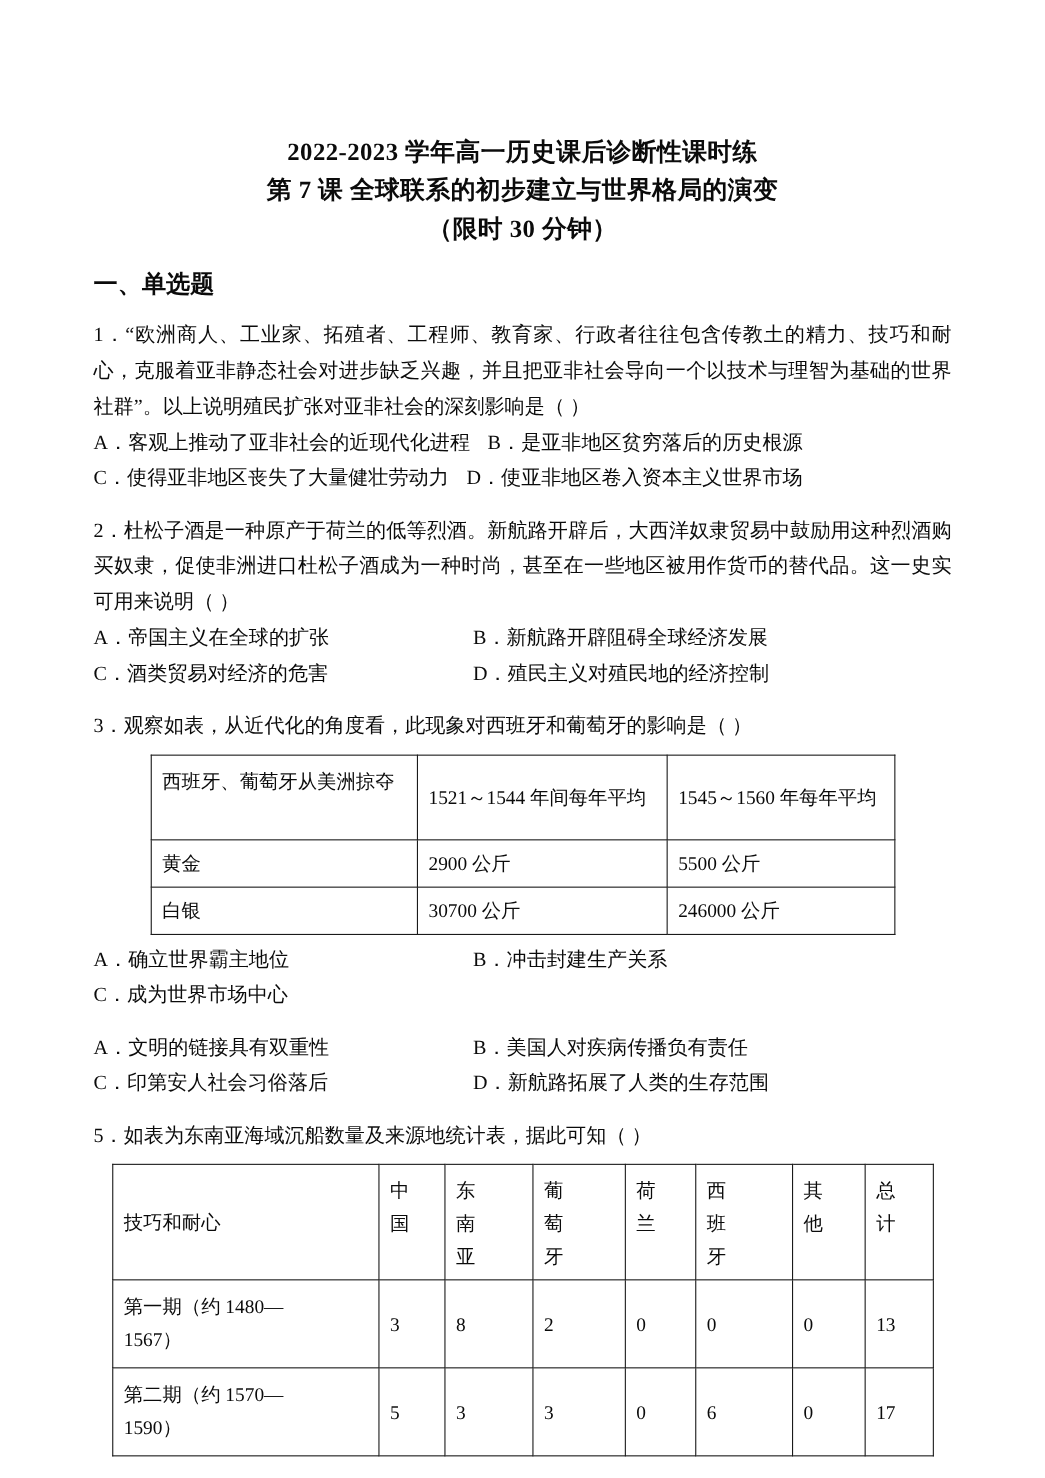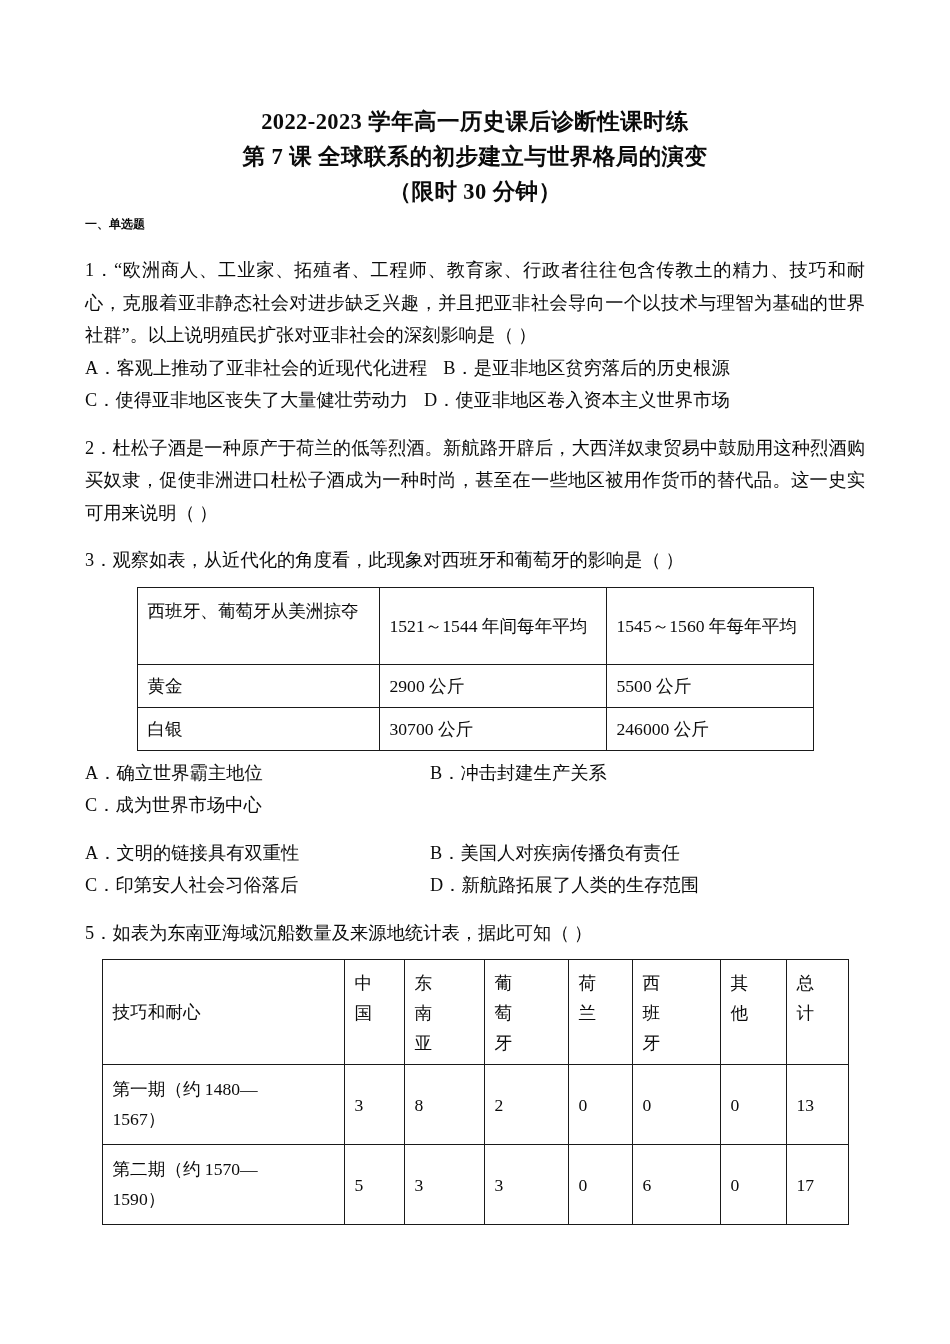--- a/index.html
+++ b/index.html
@@ -12,41 +12,42 @@
     height: 1344px;
     font-family: "Liberation Serif", "DejaVu Serif", serif;
     color: #0b0b0b;
     -webkit-font-smoothing: antialiased;
   }
   .page {
     position: relative;
     width: 950px;
     height: 1344px;
     box-sizing: border-box;
-    padding: 0 85px;
+    padding: 16px 85px;
     overflow: hidden;
   }
 
   
   .title-block {
     padding-top: 104px;
     text-align: center;
   }
   .title-line {
     font-weight: bold;
     font-size: 22.5px;
     line-height: 35px;
     letter-spacing: 0.4px;
     white-space: nowrap;
   }
 
   
   .section-heading {
+    margin-top: 18px;
     font-weight: bold;
-    font-size: 12px;
+    font-size: 22px;
     line-height: 30px;
     font-family: Liberation Serif, serif;
   }
 
   
   .question {
     margin-top: 15px;
   }
   .q-stem {
     font-size: 18.3px;
@@ -157,20 +158,30 @@
         <span class="opt"><span class="opt-letter">A．</span><span>客观上推动了亚非社会的近现代化进程</span></span><span class="opt"><span class="opt-letter">B．</span><span>是亚非地区贫穷落后的历史根源</span></span>
       </div>
       <div class="opt-row">
         <span class="opt"><span class="opt-letter">C．</span><span>使得亚非地区丧失了大量健壮劳动力</span></span><span class="opt"><span class="opt-letter">D．</span><span>使亚非地区卷入资本主义世界市场</span></span>
       </div>
     </div>
   </div>
 
   <div class="question">
     <div class="q-stem"><span>2．</span><span>杜松子酒是一种原产于荷兰的低等烈酒。新航路开辟后，大西洋奴隶贸易中鼓励用这种烈酒购买奴隶，促使非洲进口杜松子酒成为一种时尚，甚至在一些地区被用作货币的替代品。这一史实可用来说明（    ）</span></div>
+    <div class="q-options opts-grid">
+      <div class="opt-row">
+        <span class="opt col-a"><span class="opt-letter">A．</span><span>帝国主义在全球的扩张</span></span>
+        <span class="opt col-b"><span class="opt-letter">B．</span><span>新航路开辟阻碍全球经济发展</span></span>
+      </div>
+      <div class="opt-row">
+        <span class="opt col-a"><span class="opt-letter">C．</span><span>酒类贸易对经济的危害</span></span>
+        <span class="opt col-b"><span class="opt-letter">D．</span><span>殖民主义对殖民地的经济控制</span></span>
+      </div>
+    </div>
   </div>
 
   <div class="question">
     <div class="q-stem"><span>3．</span><span>观察如表，从近代化的角度看，此现象对西班牙和葡萄牙的影响是（    ）</span></div>
 
     <div class="tbl-wrap">
       <table class="doc-table table-gold">
         <tbody>
             <tr class="head">
           <td class="c0">西班牙、葡萄牙从美洲掠夺</td>

